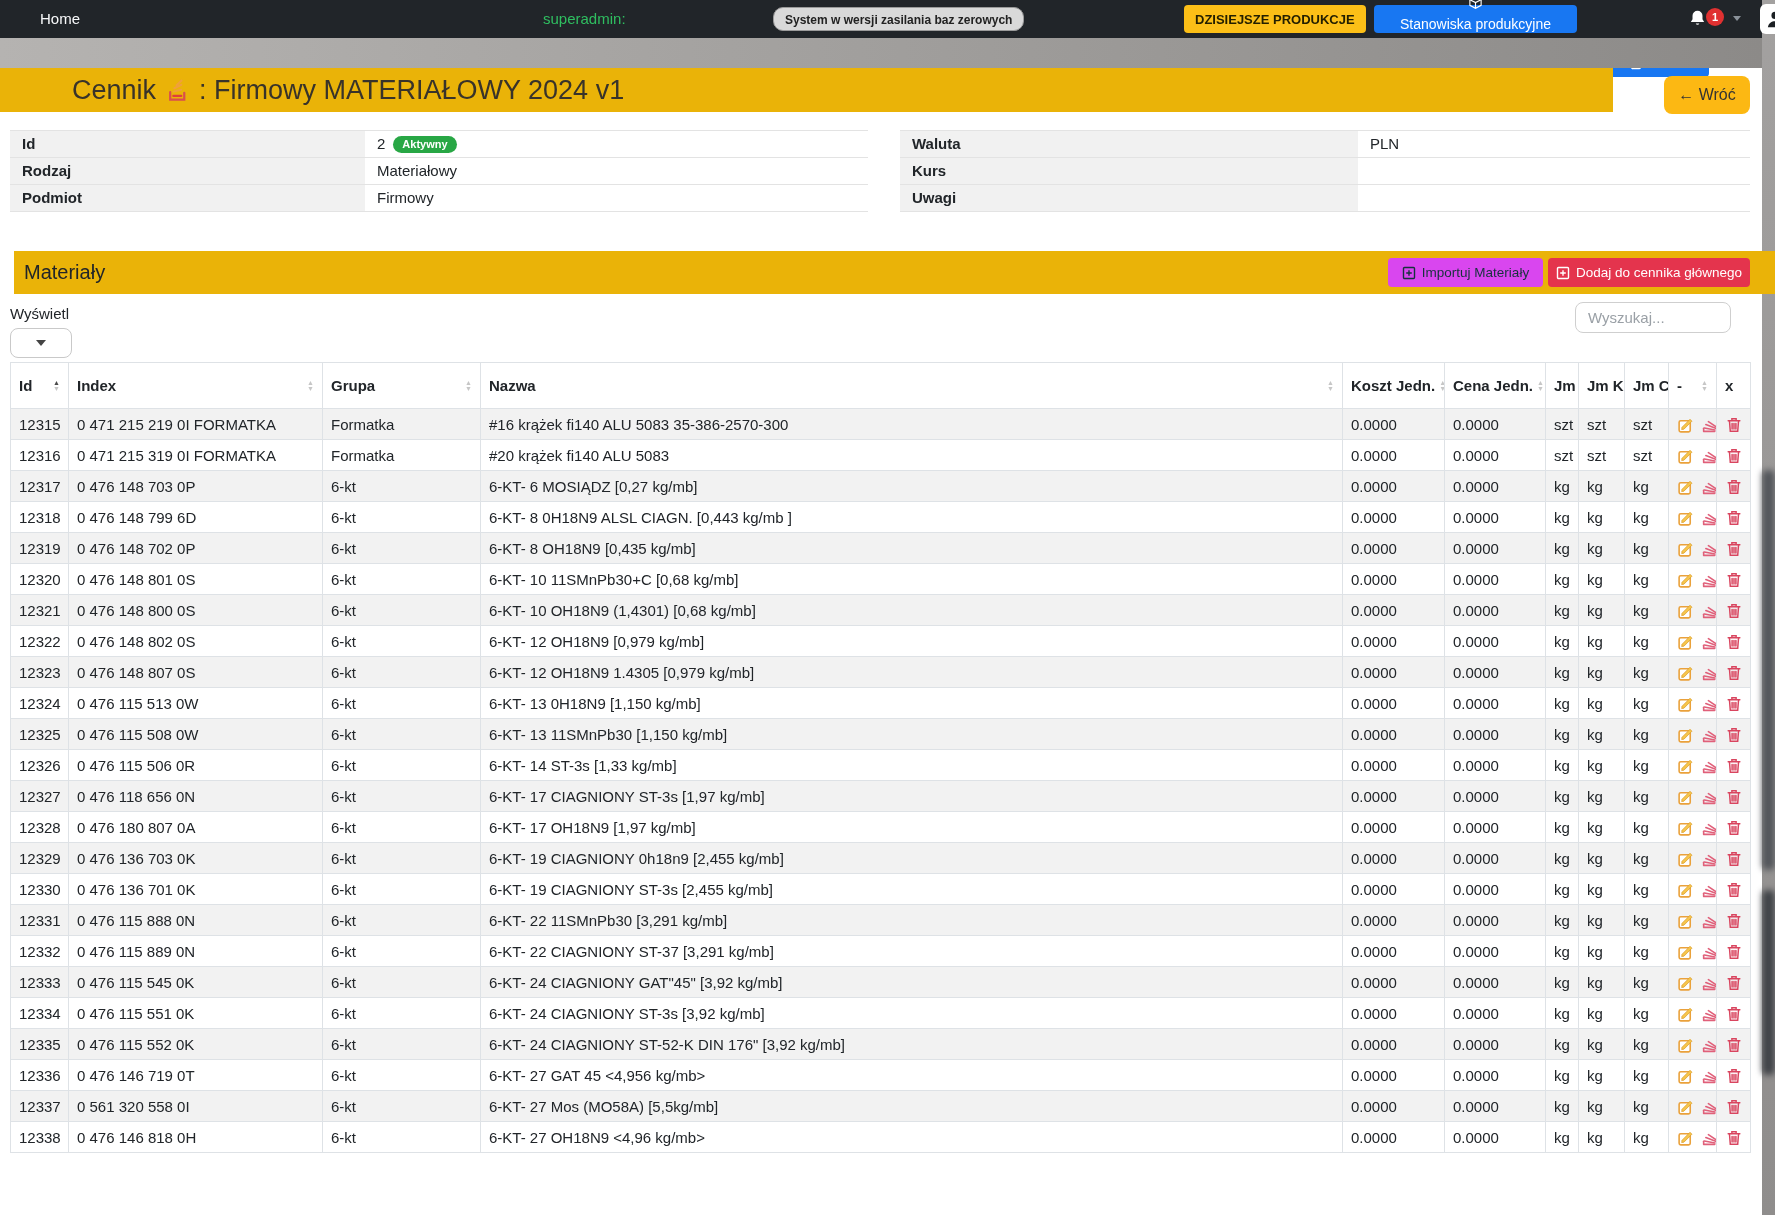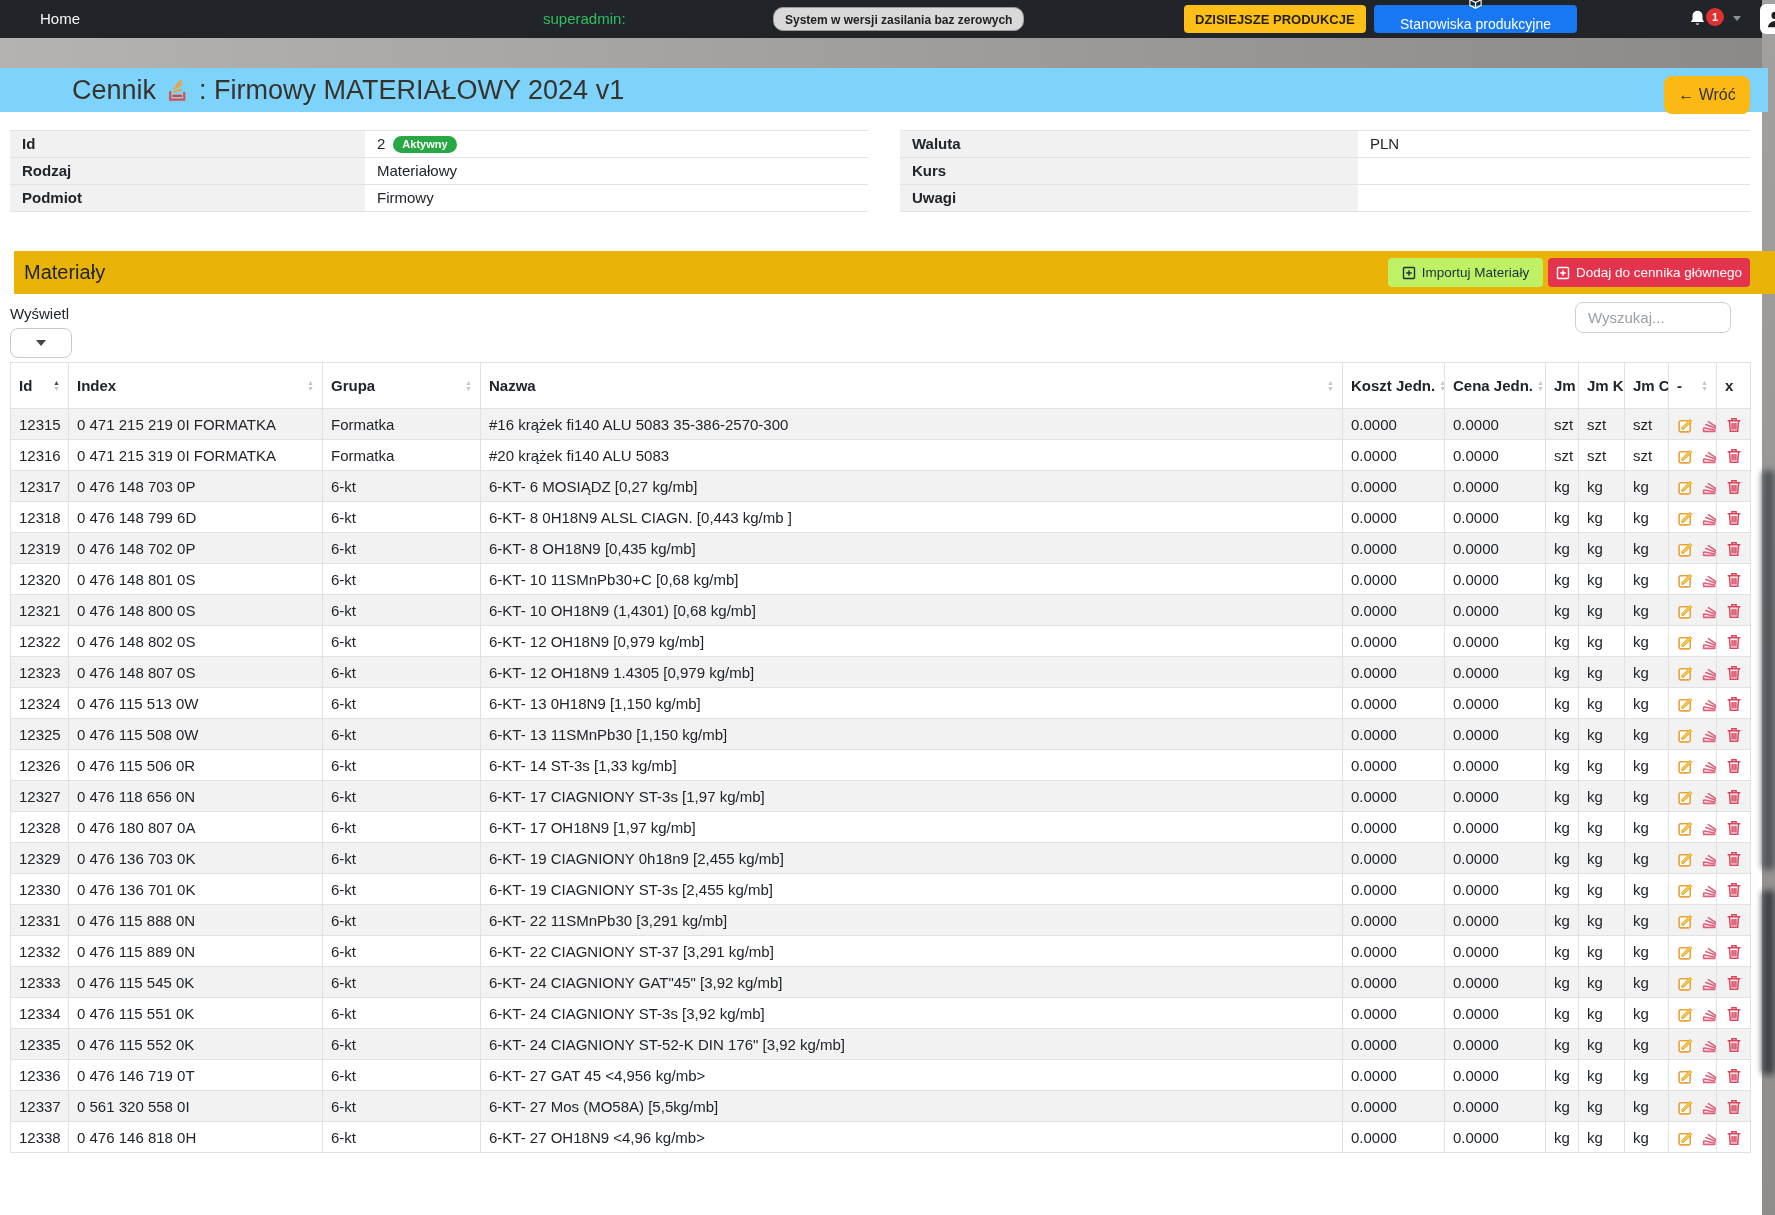--- a/index.html
+++ b/index.html
@@ -25,41 +25,41 @@
   
   .grayband{position:absolute;left:0;top:38px;width:1762px;height:30px;background:linear-gradient(to right,#b5b3b1,#8c8a88);}
 
   
   .rightstrip{position:absolute;left:1762px;top:0;width:13px;height:1215px;background:linear-gradient(180deg,#a3a1a0 0%,#9c9a99 30%,#8f8d8c 100%);}
   .blob{position:absolute;left:0;width:13px;filter:blur(3px);border-radius:5px;}
   .blob1{top:470px;height:400px;background:#53565b;}
   .blob2{top:890px;height:185px;background:#404348;}
 
   
-  .banner{position:absolute;left:0;top:68px;width:1768px;height:44px;background:#7dd3fc;display:flex;align-items:center;}
+  .banner{position:absolute;left:0;top:68px;width:1613px;height:44px;background:#eab308;display:flex;align-items:center;}
   .banner-title{margin-left:72px;font-size:27px;color:#38332a;display:flex;align-items:center;gap:8px;}
   .back-btn{position:absolute;left:1664px;top:76px;width:86px;height:38px;background:#fcb813;border-radius:8px;color:#333;font-size:16px;display:flex;align-items:center;justify-content:center;cursor:pointer;}
 
   
   .info-tbl{position:absolute;top:130px;font-size:15px;color:#212529;}
   .info-row{display:flex;height:26px;line-height:26px;border-bottom:1px solid #e3e3e3;}
   .info-row:first-child{border-top:1px solid #e3e3e3;}
   .info-label{background:#f1f1f1;font-weight:700;padding-left:12px;box-sizing:border-box;}
   .info-value{padding-left:12px;box-sizing:border-box;flex:1;display:flex;align-items:center;gap:8px;}
   .info-left{left:10px;width:858px;}
   .info-left .info-label{width:355px;}
   .info-right{left:900px;width:850px;}
   .info-right .info-label{width:458px;}
   .badge-green{background:#28a745;color:#fff;font-size:11px;font-weight:700;border-radius:10px;padding:2px 9px;line-height:13px;}
 
   
   .mat-band{position:absolute;left:14px;top:251px;width:1762px;height:43px;background:#eab308;}
   .mat-title{position:absolute;left:10px;top:0;line-height:43px;font-size:20px;color:#212529;}
   .mat-btn{position:absolute;top:258px;height:29px;font-size:13.5px;border-radius:4px;padding:0 9px;}
-  .btn-import{left:1388px;width:155px;background:#bef264;color:#16323c;align-items:center;}
+  .btn-import{left:1388px;width:155px;background:#d946ef;color:#16323c;align-items:center;}
   .btn-addmain{left:1548px;width:202px;background:#e4344d;color:#fff;}
   .wyswietl{position:absolute;left:10px;top:305px;font-size:15px;color:#212529;}
   .display-dd{position:absolute;left:10px;top:328px;width:60px;height:28px;border:1px solid #c9c9c9;border-radius:8px;background:#fff;display:flex;align-items:center;justify-content:center;cursor:pointer;color:#444;}
   .display-dd .caret{border-top-width:6px;border-left-width:5px;border-right-width:5px;}
   .search-input{position:absolute;left:1575px;top:302px;width:156px;height:31px;border:1px solid #cfcfcf;border-radius:8px;box-sizing:border-box;padding:0 12px;font-size:15px;font-family:inherit;color:#333;outline:none;}
   .search-input::placeholder{color:#9aa0a6;}
 
   
   .tbl-wrap{position:absolute;left:10px;top:362px;width:1740px;}
   table.mat{border-collapse:collapse;table-layout:fixed;width:1740px;font-size:15px;color:#212529;}

